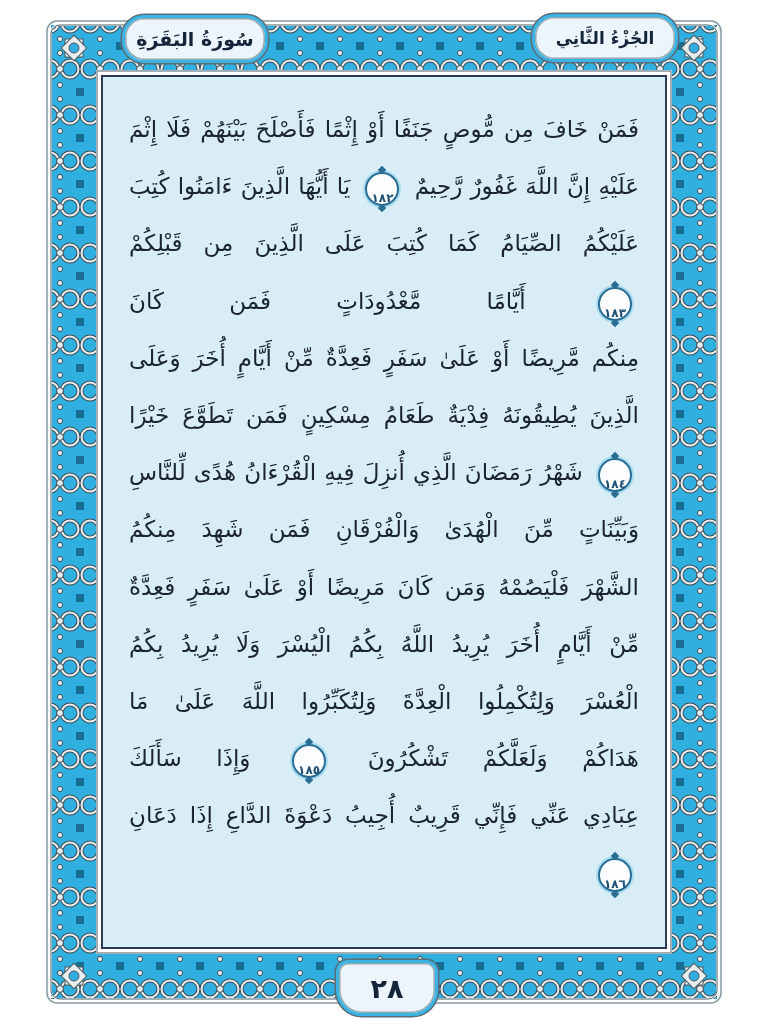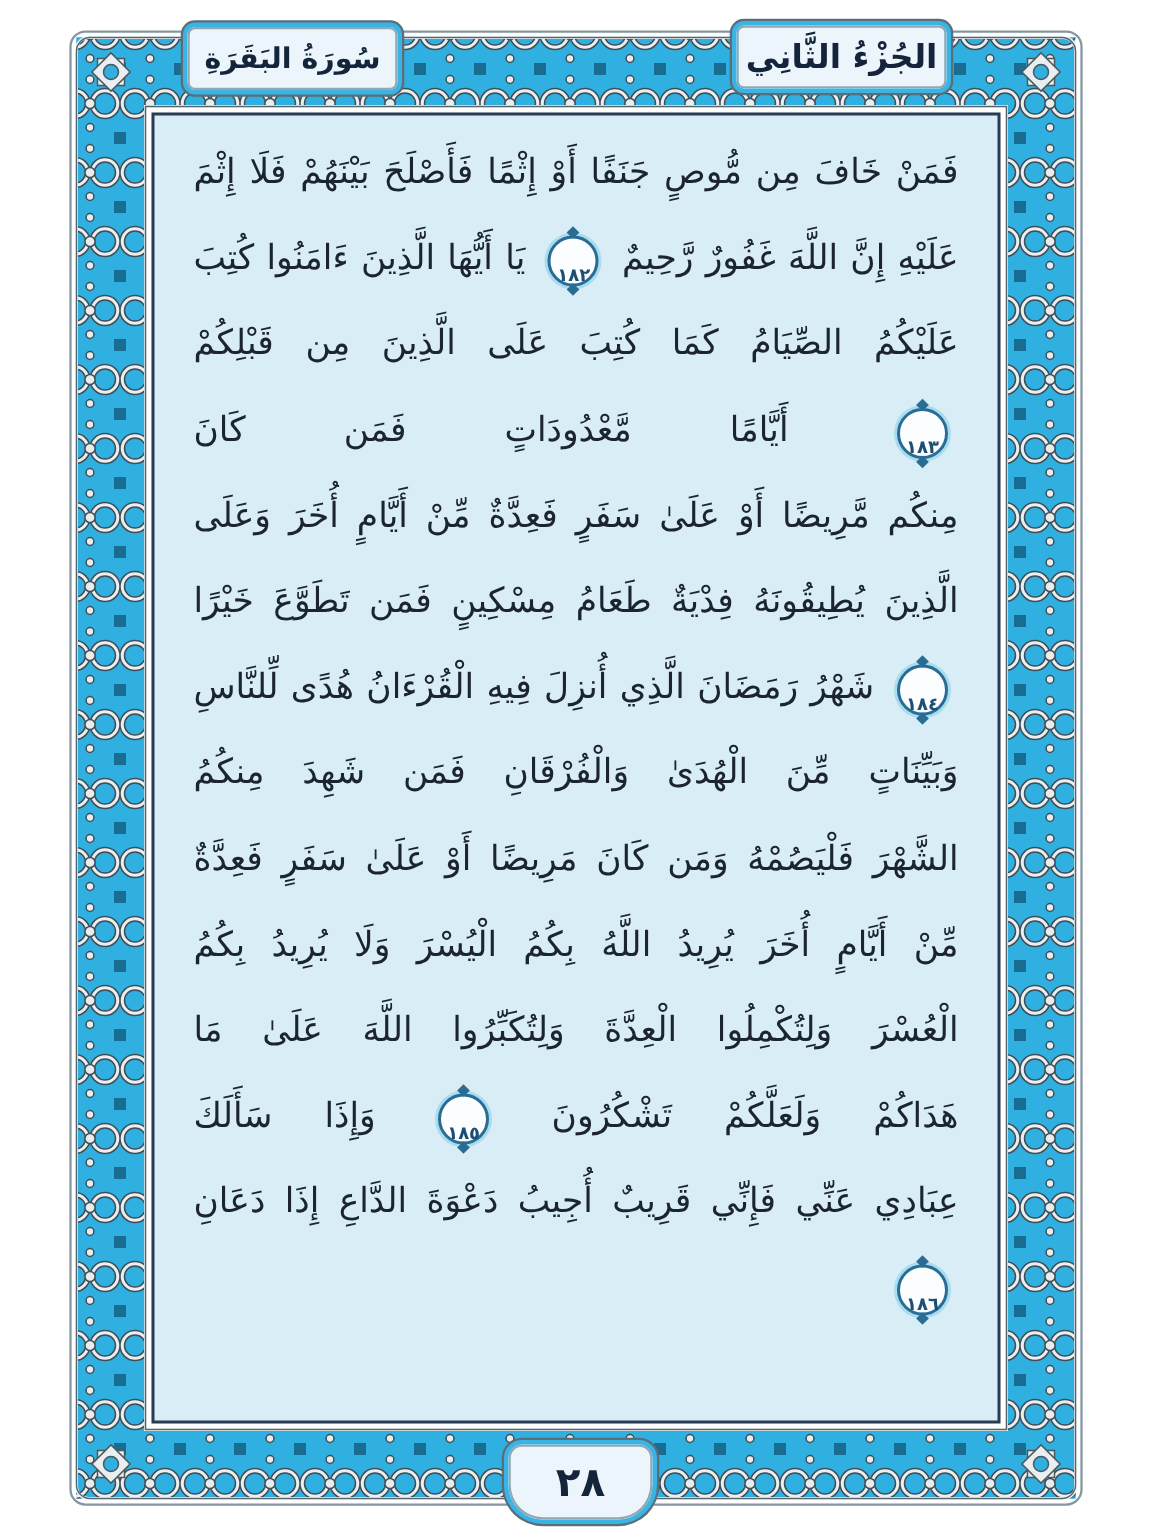--- a/index.html
+++ b/index.html
@@ -3,42 +3,42 @@
 <meta charset="utf-8">
 <style>
   html,body{margin:0;padding:0;background:#ffffff;}
   .page{position:relative;width:768px;height:1024px;background:#ffffff;overflow:hidden;
         font-family:"DejaVu Sans",sans-serif;}
   
   .frame-svg{position:absolute;left:0;top:0;z-index:1;pointer-events:none;}
   
   .text-frame{position:absolute;left:101px;top:75px;width:562px;height:870px;
       background:#d9edf7;border:2px solid #2b3a52;z-index:2;}
-  .lines{direction:rtl;padding:10px 26px 0 26px;}
+  .lines{direction:rtl;padding:24px 26px 0 26px;}
   .qline{height:57.2px;line-height:57.2px;font-size:23px;color:#1b2430;
       text-align:justify;text-align-last:justify;overflow:visible;white-space:nowrap;
       letter-spacing:0.2px;}
   .qtext{font-family:"DejaVu Sans",sans-serif;}
   .aya-badge{display:inline-flex;align-items:flex-end;justify-content:center;
       width:30px;height:30px;border-radius:50%;background:#fbfdfe;
       border:2px solid #2a6d94;box-shadow:0 0 0 2px #a8dcee;
       vertical-align:-8px;margin:0 7px;position:relative;}
   .aya-badge::before,.aya-badge::after{content:"";position:absolute;left:50%;
       width:6px;height:6px;background:#2a6d94;transform:translateX(-50%) rotate(45deg);}
   .aya-badge::before{top:-7px;}
   .aya-badge::after{bottom:-7px;}
   .aya-num{font-size:12px;font-weight:bold;color:#1d4f74;line-height:1;}
   
   .cartouche{position:absolute;z-index:3;background:#ecf5fb;
-      border:3px solid #39b4e4;border-radius:8px;
+      border:3px solid #39b4e4;border-radius:22px;
       box-shadow:0 0 0 1.5px #5c6d77, inset 0 0 0 1.5px #93a7b1;
       display:flex;align-items:center;justify-content:center;
       color:#14243a;font-weight:bold;direction:rtl;}
   .cartouche-surah{left:122px;top:15px;width:140px;height:42px;font-size:19px;}
-  .cartouche-juz{left:488px;top:14px;width:140px;height:42px;font-size:22px;}
+  .cartouche-juz{left:532px;top:14px;width:140px;height:42px;font-size:17px;}
   .cartouche-page{left:336px;top:960px;width:96px;height:50px;font-size:27px;
       border-radius:12px 12px 26px 26px;}
 </style>
 </head>
 <body>
 
 <div class="page">
 
   <svg class="frame-svg" width="768" height="1024" viewBox="0 0 768 1024">
     <defs>

